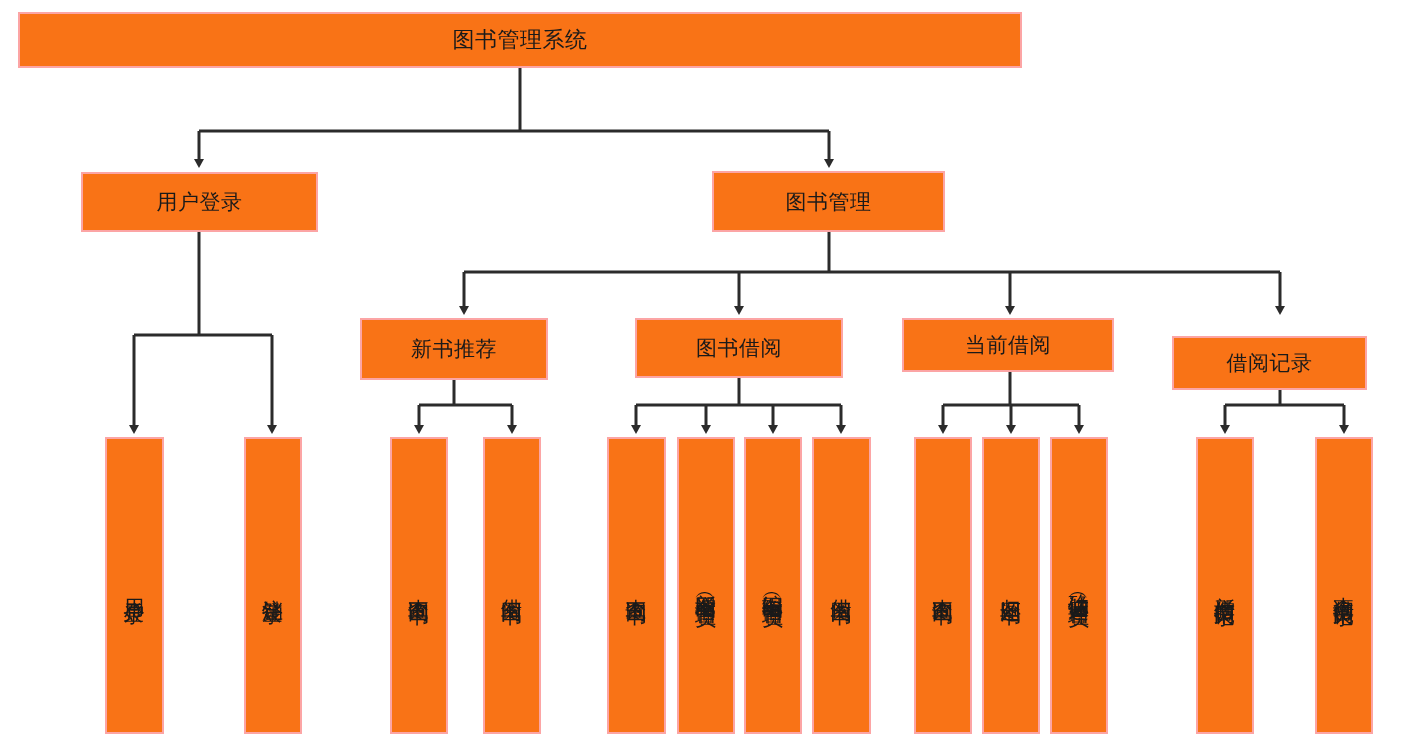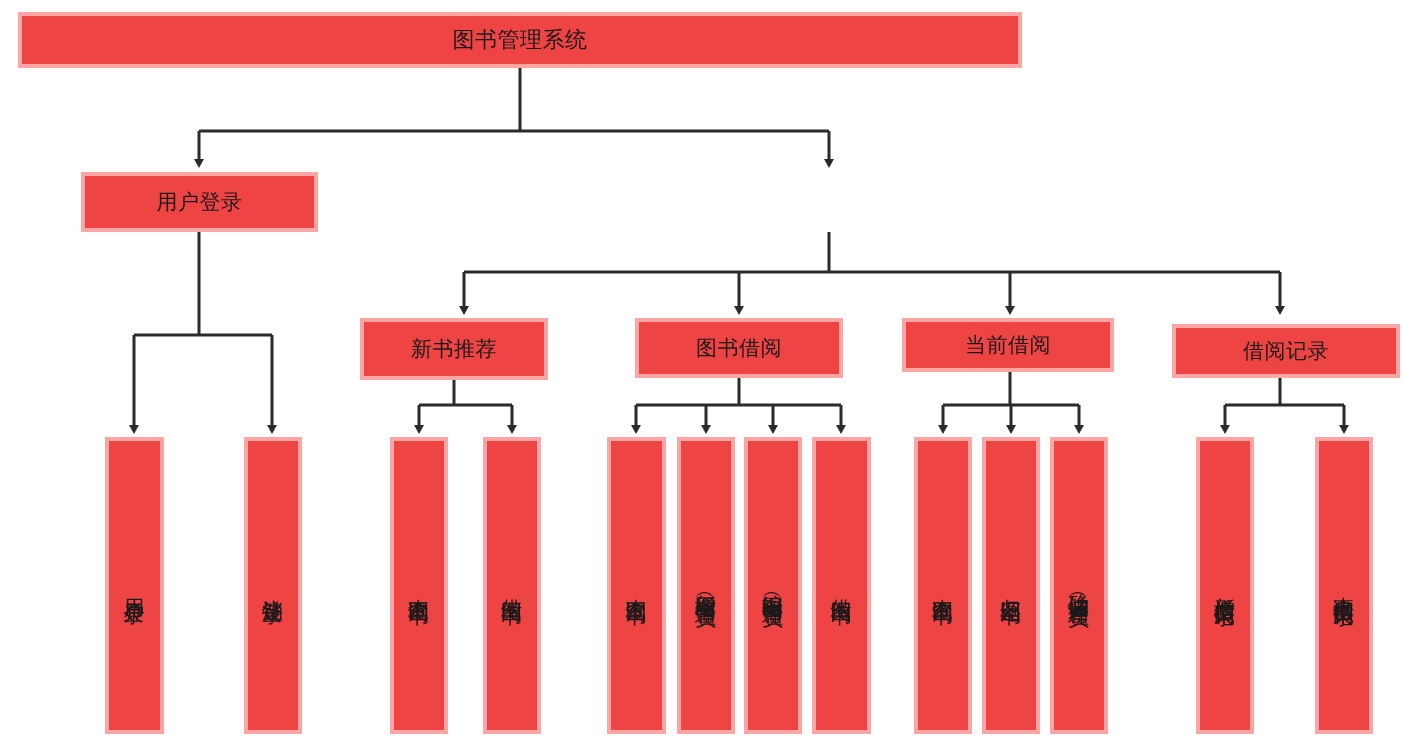--- a/index.html
+++ b/index.html
@@ -20,22 +20,22 @@
   #edges-layer {
     position: absolute;
     left: 0;
     top: 0;
     width: 1405px;
     height: 747px;
   }
   .node {
     position: absolute;
     box-sizing: border-box;
-    border: 4px solid #fca5a5;
-    background: #ef4444;
+    border: 2px solid #fca5a5;
+    background: #f97316;
     display: flex;
     align-items: center;
     justify-content: center;
     color: #1a1a1a;
     z-index: 2;
   }
   .node .label {
     display: block;
     text-align: center;
     line-height: 1.22;
@@ -139,34 +139,37 @@
   </svg>
 
   <div class="node horizontal root" style="left: 18px; top: 12px; width: 1004px; height: 56px;">
     <span class="label">图书管理系统</span>
   </div>
 
   <div class="node horizontal" style="left: 81px; top: 172px; width: 237px; height: 60px;">
     <span class="label">用户登录</span>
   </div>
 
+  <div class="node horizontal" style="left: 712px; top: 171px; width: 233px; height: 61px;">
+    <span class="label">图书管理</span>
+  </div>
 
   <div class="node horizontal" style="left: 360px; top: 318px; width: 188px; height: 62px;">
     <span class="label">新书推荐</span>
   </div>
 
   <div class="node horizontal" style="left: 635px; top: 318px; width: 208px; height: 60px;">
     <span class="label">图书借阅</span>
   </div>
 
   <div class="node horizontal" style="left: 902px; top: 318px; width: 212px; height: 54px;">
     <span class="label">当前借阅</span>
   </div>
 
-  <div class="node horizontal" style="left: 1172px; top: 324px; width: 228px; height: 54px;">
+  <div class="node horizontal" style="left: 1172px; top: 336px; width: 195px; height: 54px;">
     <span class="label">借阅记录</span>
   </div>
 
   <div class="node vertical" style="left: 105px; top: 437px; width: 59px; height: 297px;">
     <span class="label">用户登录</span>
   </div>
 
   <div class="node vertical" style="left: 244px; top: 437px; width: 58px; height: 297px;">
     <span class="label">注销登录</span>
   </div>

